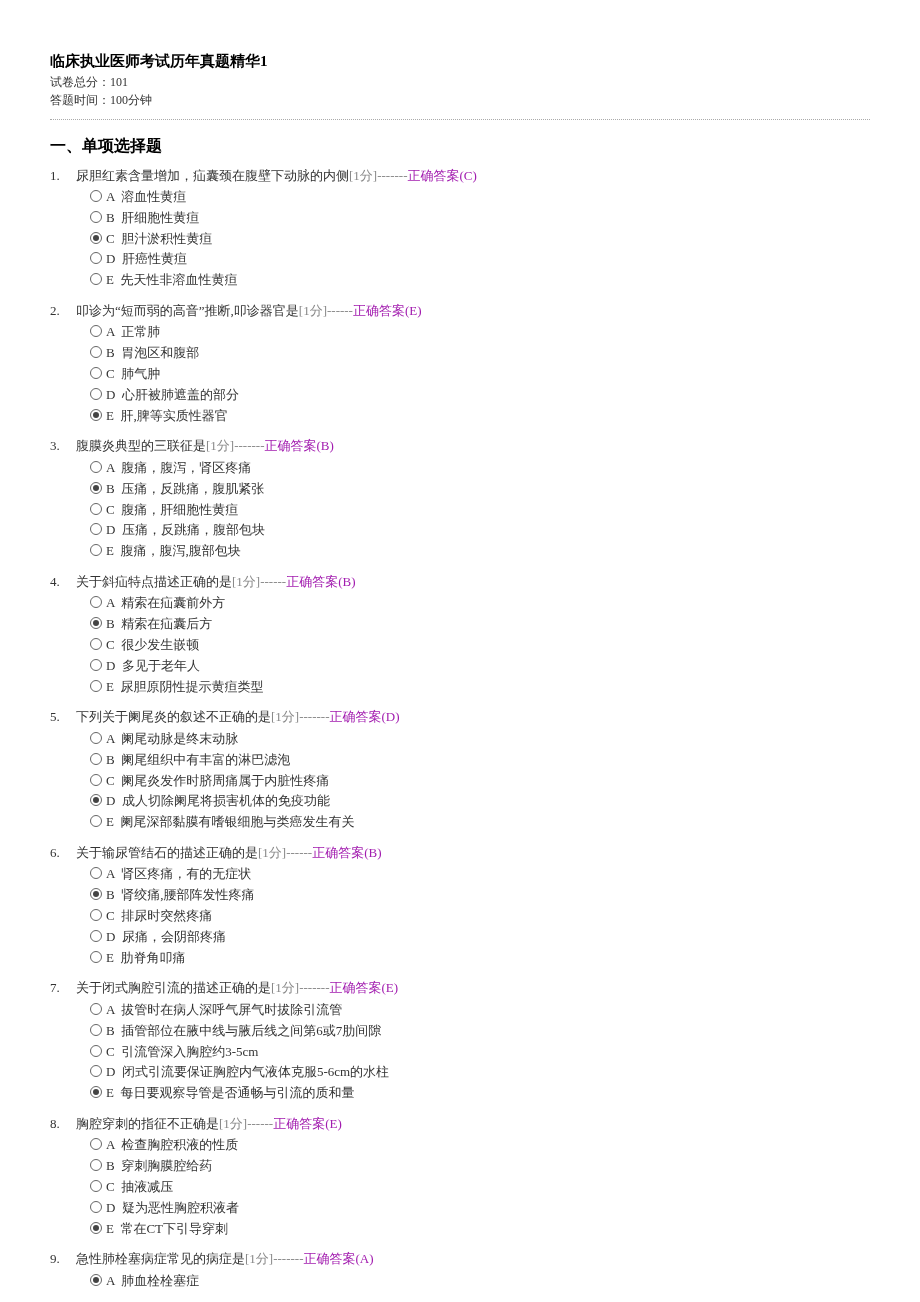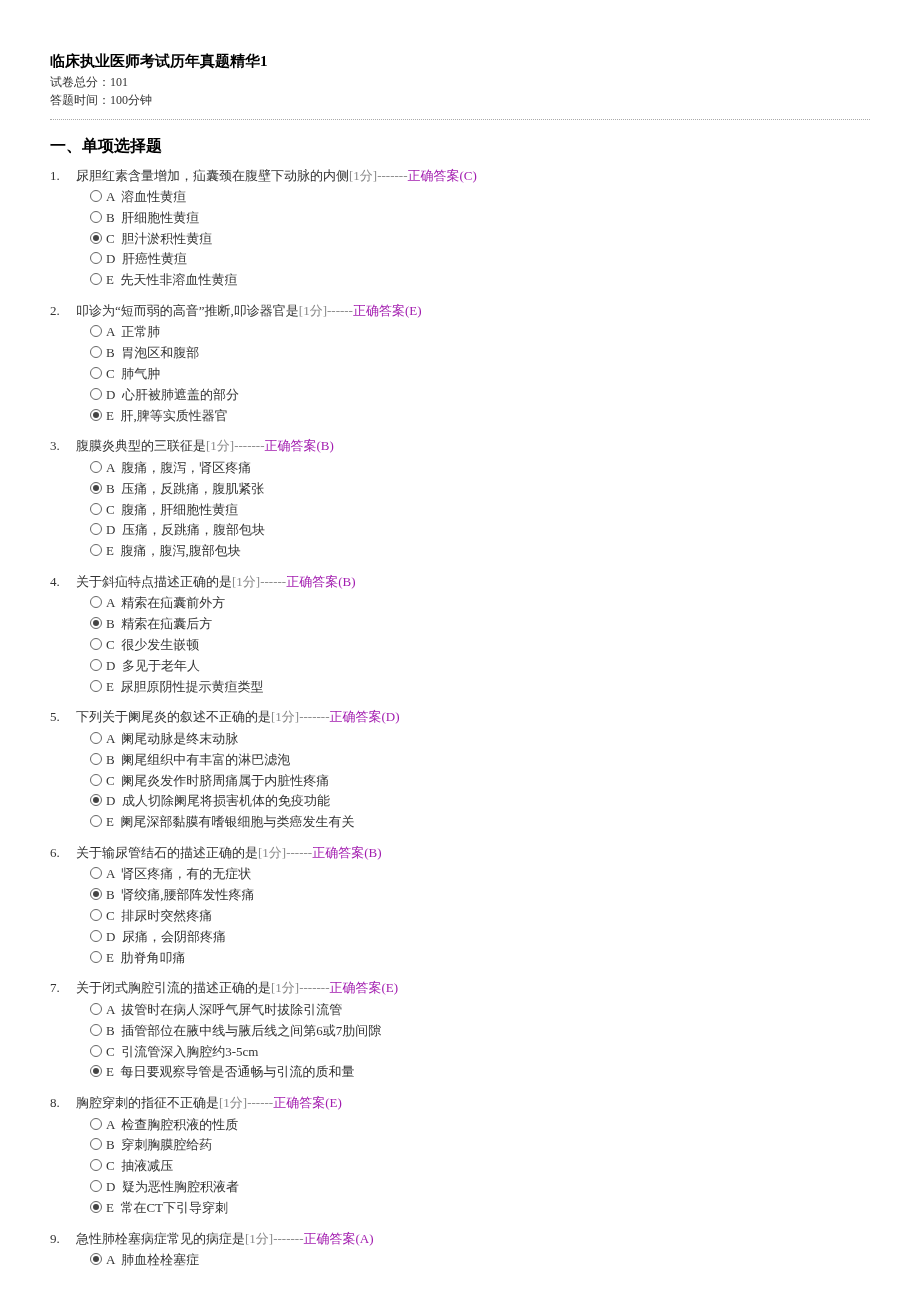--- a/index.html
+++ b/index.html
@@ -186,20 +186,21 @@
       </div>
     </div>
     <div class="q-row">
       <div class="q-num">7.</div>
       <div class="q-body">
         <div class="q-stem"><span>关于闭式胸腔引流的描述正确的是</span><span class="score">[1分]</span><span class="dashes">-------</span><span class="ans"><span>正确答案</span><span>(E)</span></span></div>
         <div class="opt-list">
           <div class="opt-row"><span class="radio"></span><span>A</span> &nbsp;<span>拔管时在病人深呼气屏气时拔除引流管</span></div>
           <div class="opt-row"><span class="radio"></span><span>B</span> &nbsp;<span>插管部位在腋中线与腋后线之间第6或7肋间隙</span></div>
           <div class="opt-row"><span class="radio"></span><span>C</span> &nbsp;<span>引流管深入胸腔约3-5cm</span></div>
+          <div class="opt-row"><span class="radio"></span><span>D</span> &nbsp;<span>闭式引流要保证胸腔内气液体克服5-6cm的水柱</span></div>
           <div class="opt-row"><span class="radio checked"></span><span>E</span> &nbsp;<span>每日要观察导管是否通畅与引流的质和量</span></div>
         </div>
       </div>
     </div>
     <div class="q-row">
       <div class="q-num">8.</div>
       <div class="q-body">
         <div class="q-stem"><span>胸腔穿刺的指征不正确是</span><span class="score">[1分]</span><span class="dashes">------</span><span class="ans"><span>正确答案</span><span>(E)</span></span></div>
         <div class="opt-list">
           <div class="opt-row"><span class="radio"></span><span>A</span> &nbsp;<span>检查胸腔积液的性质</span></div>

